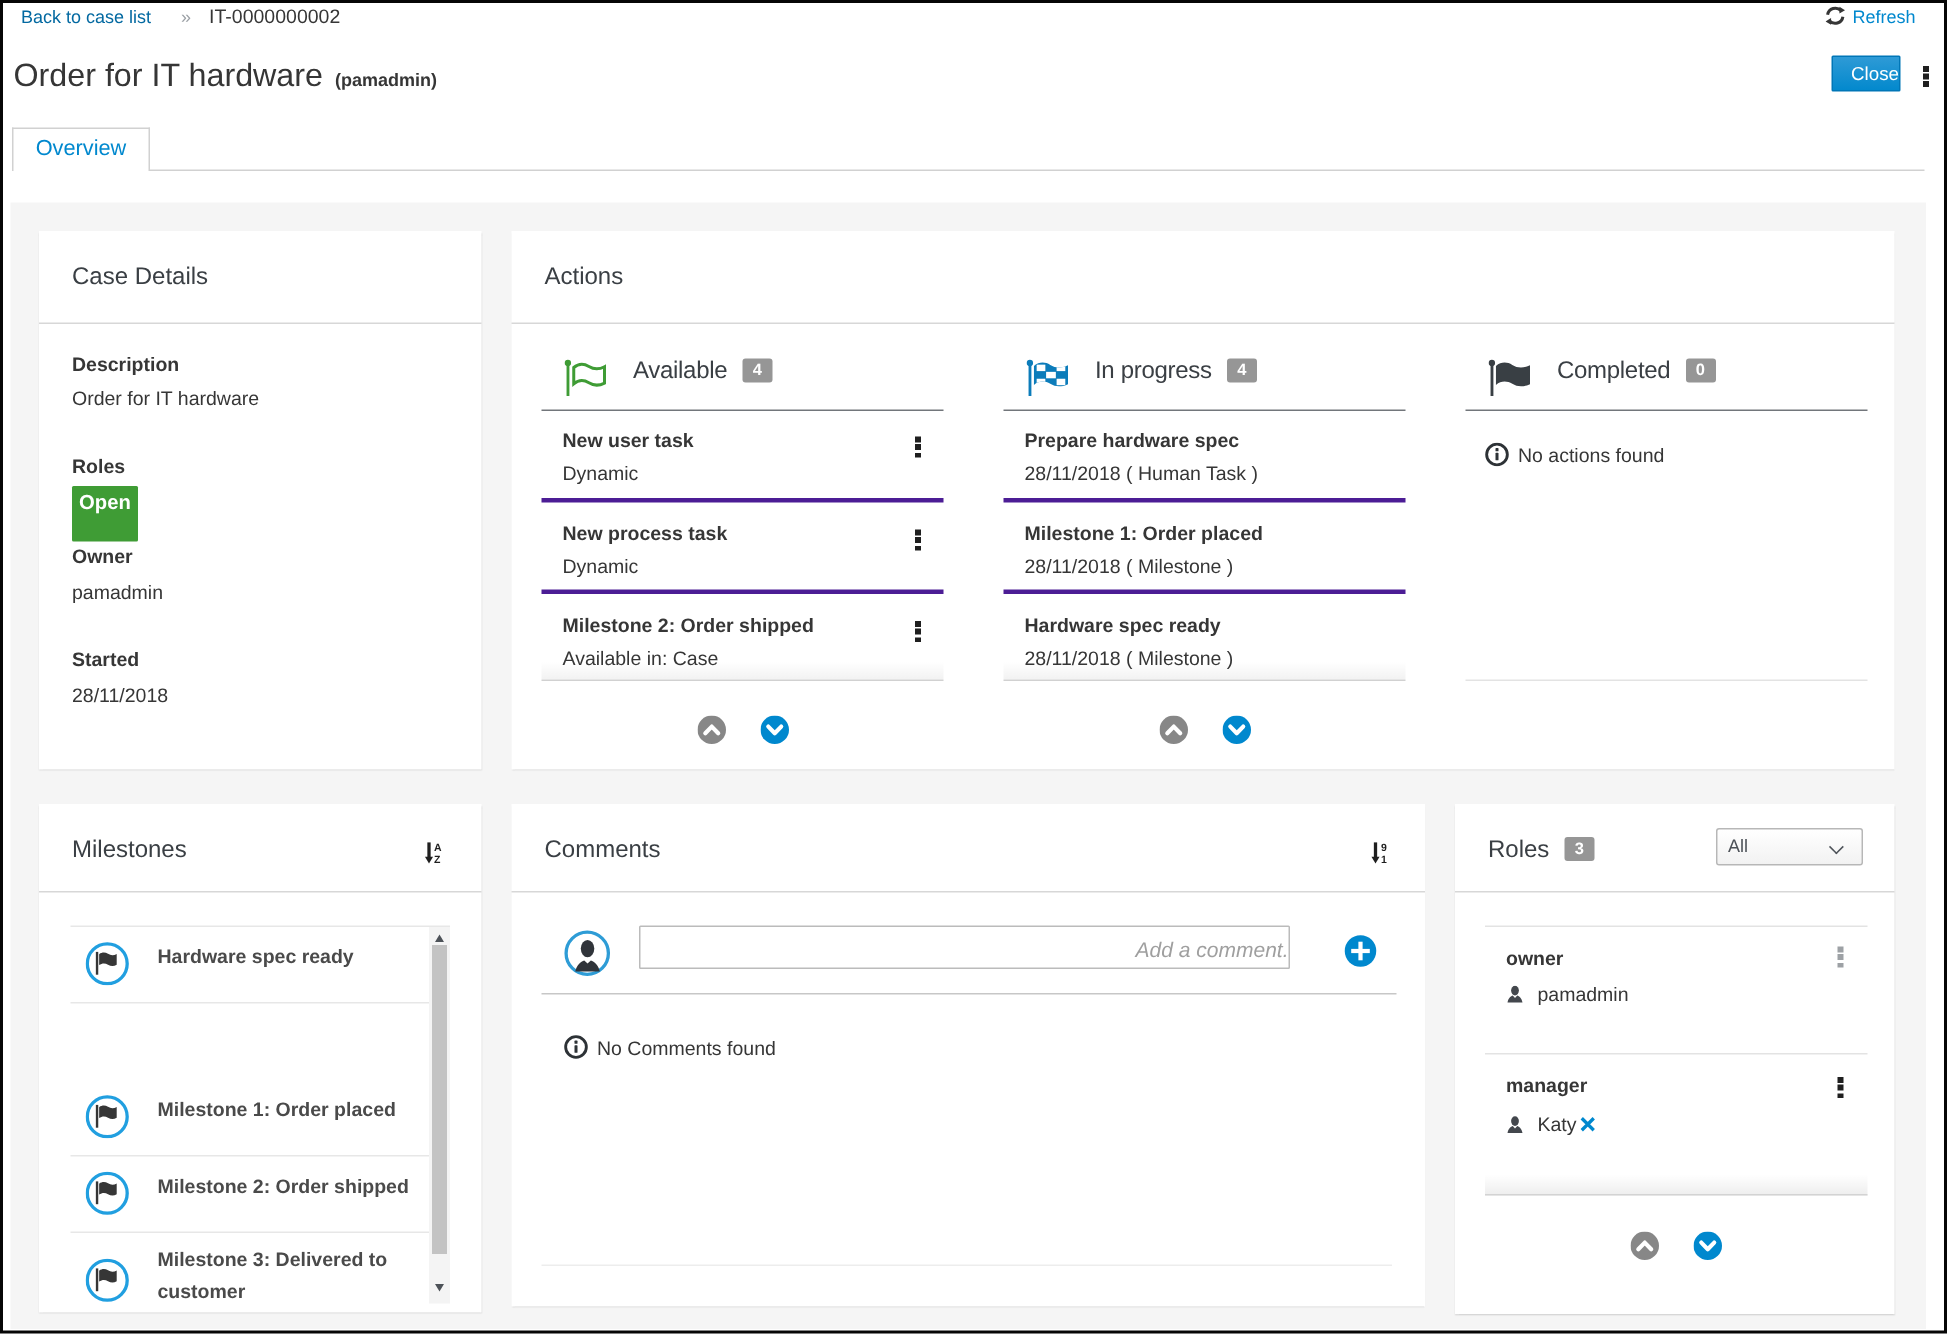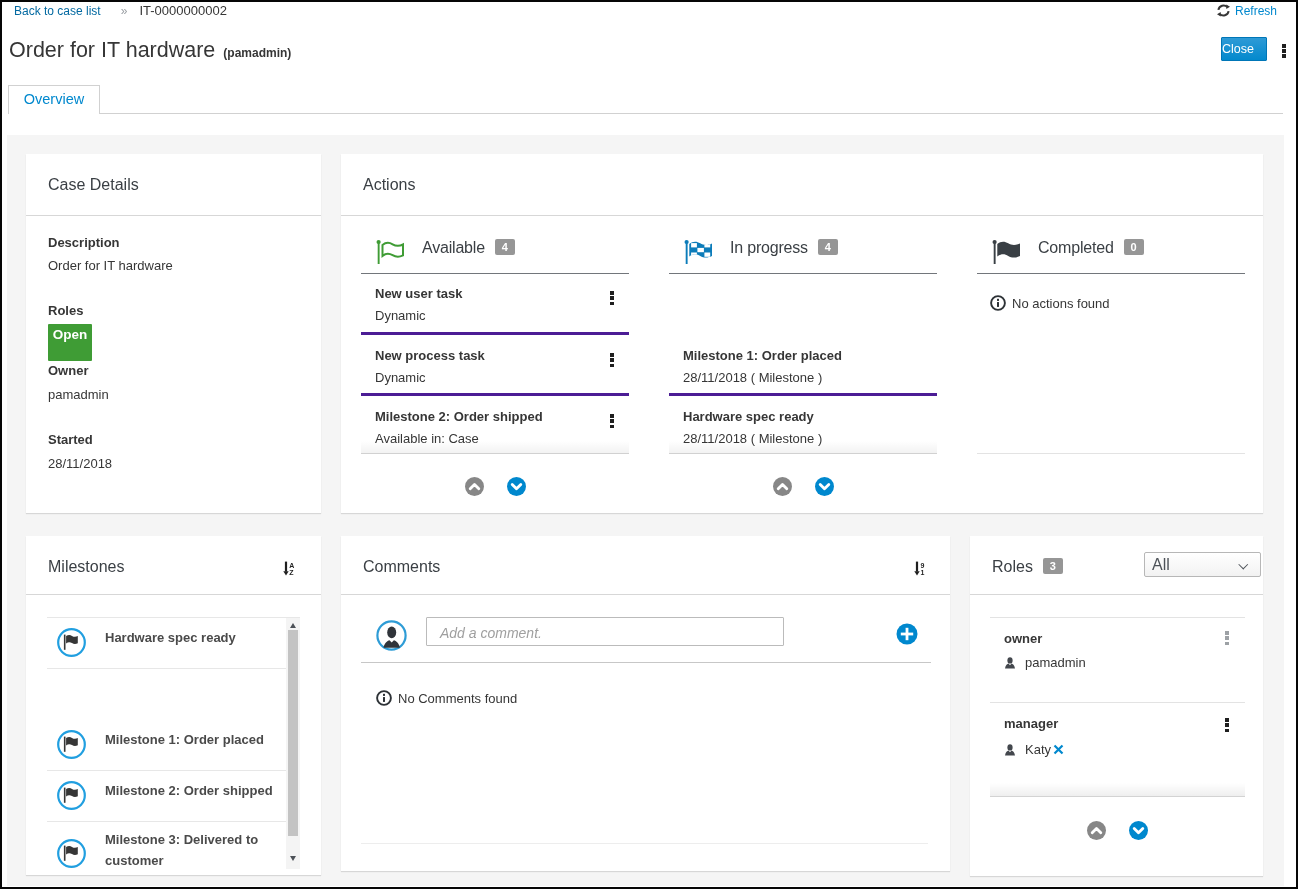--- a/index.html
+++ b/index.html
@@ -16,21 +16,21 @@
 
 #crumb { position:absolute; left:12px; top:1px; font-size:12px; }
 #crumb .sep { color:#9ba0a5; margin:0 12px 0 20px; font-size:12px; }
 #refresh { position:absolute; right:19px; top:2px; font-size:12px; color:#0088ce; }
 #refresh svg { vertical-align:-2px; margin-right:5px; }
 
 #title { position:absolute; left:7px; top:36px; font-size:21.5px; color:#363636; letter-spacing:0; }
 #title .sub { font-size:12px; font-weight:bold; margin-left:8px; letter-spacing:0; }
 #closebtn { position:absolute; left:1219px; top:35px; width:46px; height:24px;
   background:linear-gradient(to bottom,#2e9ad6 0,#0389cd 100%); border:1px solid #0076b7;
-  border-radius:1px; color:#fff; font-size:12.5px; font-weight:400; text-align:left; line-height:22px; }
+  border-radius:1px; color:#fff; font-size:12.5px; font-weight:400; text-align:right; line-height:22px; }
 .kebab { display:inline-block; width:4px; }
 .kebab i { display:block; width:3.7px; height:3.9px; background:#1f1f1f; margin-bottom:1.4px; }
 #hdrkebab { position:absolute; left:1280px; top:42px; }
 #hdrkebab i { width:4px; height:4px; margin-bottom:1.2px; }
 
 #tabbar { position:absolute; left:6px; top:83px; width:1275px; height:29px; border-bottom:1px solid #d1d1d1; }
 #tab { position:absolute; left:0; top:0; width:92px; height:29px; background:#fff;
   border:1px solid #d1d1d1; border-bottom:0; color:#0088ce; font-size:14.5px; text-align:center; line-height:26px; }
 
 #gray { position:absolute; left:5px; top:133px; width:1277px; height:751px; background:#f5f5f5; }
@@ -67,29 +67,29 @@
 
 #mlist { position:absolute; left:21px; top:81px; width:253px; height:251px; border-top:1px solid #e7e7e7; }
 .mrow { position:absolute; left:0; width:239px; border-bottom:1px solid #e7e7e7; }
 .mrow svg.mc { position:absolute; left:10px; }
 .mrow .mt { position:absolute; left:58px; font-size:13px; font-weight:600; color:#4a4a4a; line-height:21px; }
 #mscroll { position:absolute; right:0; top:0; width:14px; height:251px; background:#f4f4f4; }
 #mthumb { position:absolute; left:2px; top:12px; width:10px; height:206px; background:#c3c3c3; }
 .tri-up { position:absolute; left:3.5px; top:5px; width:0; height:0; border-left:3.5px solid transparent; border-right:3.5px solid transparent; border-bottom:5px solid #4d5258; }
 .tri-dn { position:absolute; left:3.5px; bottom:8px; width:0; height:0; border-left:3.5px solid transparent; border-right:3.5px solid transparent; border-top:5px solid #4d5258; }
 
-#cinput { position:absolute; left:85px; top:81px; width:358px; height:29px; border:1px solid #bbb; border-radius:1px;
-  font-style:italic; color:#9f9f9f; font-size:14px; line-height:29px; padding-left:13px; padding-top:1px; }
+#cinput { position:absolute; left:85px; top:81px; width:434px; height:29px; border:1px solid #bbb; border-radius:1px;
+  font-style:italic; color:#9f9f9f; font-size:14px; line-height:29px; padding-left:13px; padding-top:1px;text-align:right; }
 #cmid { position:absolute; left:20px; top:126px; width:570px; height:1px; background:#c7c7c7; }
 #cinfo { position:absolute; left:35px; top:154px; font-size:13px; }
 #cinfo svg { vertical-align:-3px; margin-right:6px; }
 #cfaint { position:absolute; left:20px; top:307px; width:567px; height:1px; background:#ededed; }
 
-#rselect { position:absolute; left:174px; top:16px; width:117px; height:25px; border:1px solid #b7b7b7; border-radius:2px;
-  background:linear-gradient(to bottom,#fff 0%,#f2f2f2 100%); font-size:16px; line-height:23px; padding-left:7px; color:#4d5258; }
+#rselect { position:absolute; left:174px; top:16px; width:98px; height:25px; border:1px solid #b7b7b7; border-radius:2px;
+  background:linear-gradient(to bottom,#fff 0%,#f2f2f2 100%); font-size:12px; line-height:23px; padding-left:7px; color:#4d5258; }
 #rselect .car { position:absolute; right:14px; top:8px; width:6.5px; height:6.5px; border-right:1.3px solid #4d5258; border-bottom:1.3px solid #4d5258; transform:rotate(45deg); }
 .rdiv { position:absolute; left:20px; width:255px; height:1px; background:#e3e3e3; }
 .rname { position:absolute; left:34px; font-size:13px; font-weight:bold; color:#363636; }
 .ruser { position:absolute; left:34px; font-size:13px; color:#363636; }
 .ruser svg { vertical-align:-2px; margin-right:9px; }
 .rkebab { position:absolute; left:255px; }
 </style>
 </head>
 <body>
 
@@ -200,20 +200,24 @@
             <rect x="20.4" y="4.1" width="5.8" height="4.3"></rect>
             <rect x="13.4" y="8.9" width="6.5" height="4.3"></rect>
             <rect x="7.1" y="13.5" width="5.8" height="4.3"></rect>
             <rect x="20.4" y="13.5" width="5.8" height="4.3"></rect>
           </g>
         </svg>
       <span class="hname">In progress</span>
         <span class="badge">4</span>
     </div>
     <div class="aline"></div>
+    <div class="arow" style="top:119px;height:62px">
+        <div class="t">Prepare hardware spec</div>
+        <div class="s">28/11/2018 ( Human Task )</div>
+      </div>
     <div class="arow" style="top:181px;height:61px">
         <div class="t">Milestone 1: Order placed</div>
         <div class="s">28/11/2018 ( Milestone )</div>
       </div>
     <div class="arow" style="top:242px;height:57px;border-bottom:0">
         <div class="t">Hardware spec ready</div>
         <div class="s">28/11/2018 ( Milestone )</div>
       </div>
     <div style="position:absolute;left:0;right:0;top:287px;height:12px;background:linear-gradient(to bottom,rgba(0,0,0,0),rgba(0,0,0,0.05))"></div>
       <div class="abot"></div>

